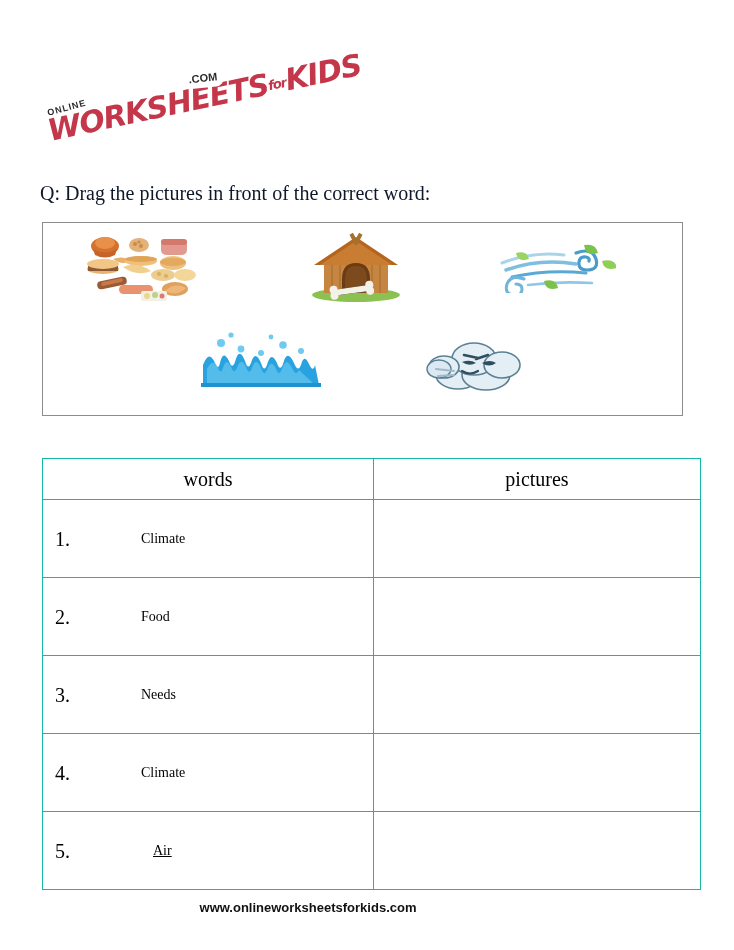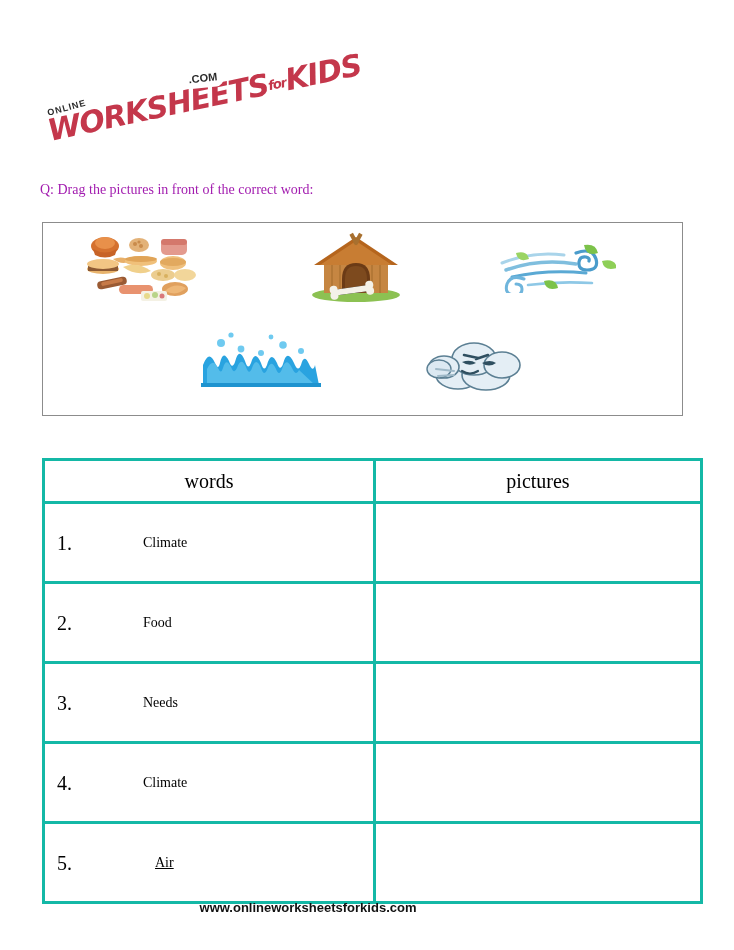--- a/index.html
+++ b/index.html
@@ -92,22 +92,22 @@
     letter-spacing: -0.3px;
     color: #111111;
     white-space: nowrap;
   }
 
   
   .question {
     position: absolute;
     left: 40px;
     top: 182px;
-    font-size: 14px;
-    color: #a21caf;
+    font-size: 20px;
+    color: #0f172a;
     white-space: nowrap;
   }
 
   
   .picture-box {
     position: absolute;
     left: 42px;
     top: 222px;
     width: 639px;
     height: 192px;
@@ -121,21 +121,21 @@
   
   .table {
     position: absolute;
     left: 42px;
     top: 458px;
     width: 658px;
     border-collapse: collapse;
     table-layout: fixed;
   }
   .table td, .table th {
-    border: 3px solid #14b8a6;
+    border: 1px solid #14b8a6;
     padding: 0;
     vertical-align: middle;
   }
   .col-words { width: 331px; }
   .col-pics  { width: 327px; }
 
   .table th {
     height: 40px;
     font-weight: normal;
     font-size: 20px;

